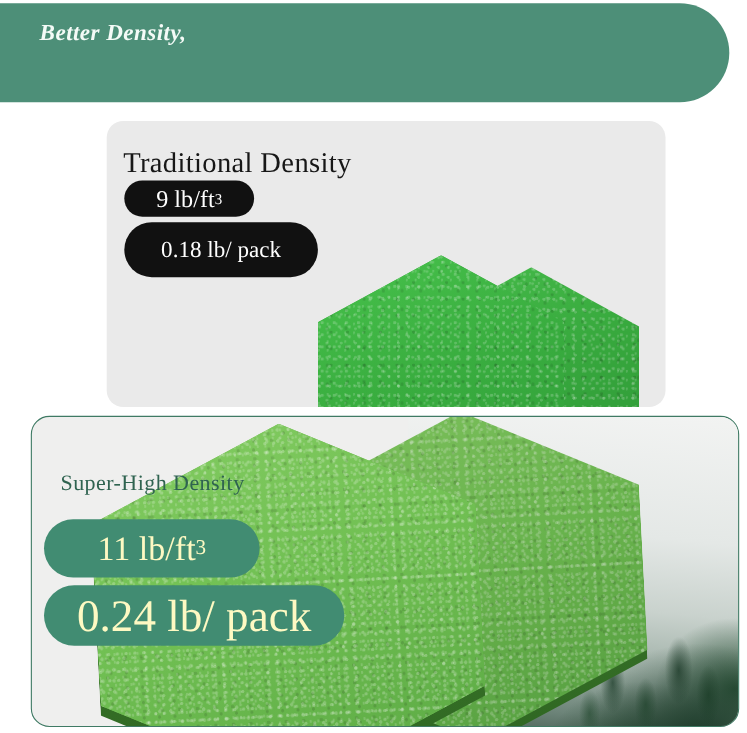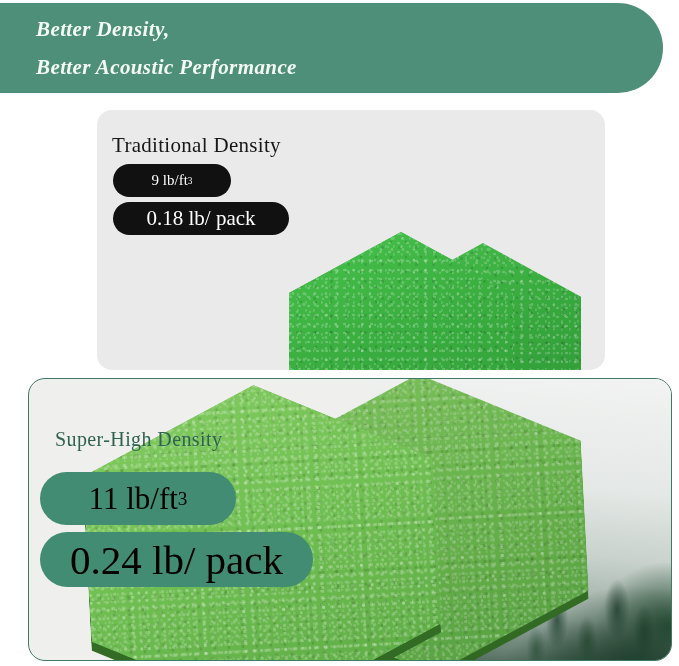--- a/index.html
+++ b/index.html
@@ -152,21 +152,21 @@
     clip-path: polygon(50% 0%, 100% 25%, 100% 75%, 50% 100%, 0% 75%, 0% 25%);
     background: linear-gradient(180deg, #3f7e2d 0%, #2f6622 100%);
   }
   .hex-edge-back-2 { left: 238px; top: 3px; width: 318px; height: 300px; transform: rotate(-3deg); }
   .hex-edge-front-2 { left: 58px; top: 15px; width: 350px; height: 330px; transform: rotate(-3deg); }
 
   
   .label-traditional {
     position: absolute;
     left: 112px; top: 133px;
-    font-size: 21px;
+    font-size: 26px;
     color: #171717;
     letter-spacing: .3px;
     white-space: nowrap;
   }
   .label-super {
     position: absolute;
     left: 55px; top: 428px;
     font-size: 20px;
     color: #2f6350;
     letter-spacing: .4px;
@@ -181,40 +181,39 @@
     white-space: nowrap;
     box-sizing: border-box;
   }
   .pill-dark {
     background: #111111;
     color: #ffffff;
     border-radius: 999px;
   }
   .pill-green {
     background: #418c72;
-    color: #000000;
+    color: #fef9c3;
     border-radius: 999px;
   }
-  .pill-t1 { left: 113px; top: 164px; width: 118px; height: 33px; font-size: 15px; font-family: Liberation Serif, serif; }
-  .pill-t2 { left: 113px; top: 202px; width: 176px; height: 33px; font-size: 21px; }
+  .pill-t1 { left: 113px; top: 164px; width: 118px; height: 33px; font-size: 22px; font-family: Liberation Serif, serif; }
+  .pill-t2 { left: 113px; top: 202px; width: 176px; height: 50px; font-size: 21px; }
   .pill-s1 { left: 40px; top: 472px; width: 196px; height: 53px; font-size: 31px; }
   .pill-s2 { left: 40px; top: 532px; width: 273px; height: 55px; font-size: 41px; }
 
   .pill sup {
     font-size: .62em;
     vertical-align: super;
     line-height: 0;
   }
 </style>
 </head>
 <body>
 
 <div class="header-banner">
   <div class="header-line">Better Density,</div>
-  <div class="header-line">Better Acoustic Performance</div>
 </div>
 
 <div class="card-traditional">
   <div class="forest-hint"></div>
   <div class="hexwrap-1">
     <div class="hex hex-felt-dark hex-back-1"></div>
     <div class="hex hex-felt-dark hex-front-1"></div>
   </div>
 </div>
 

